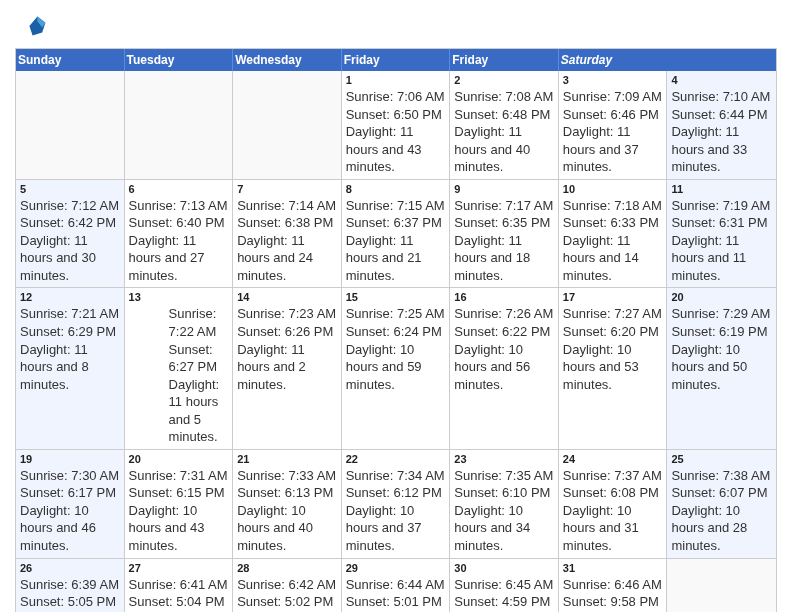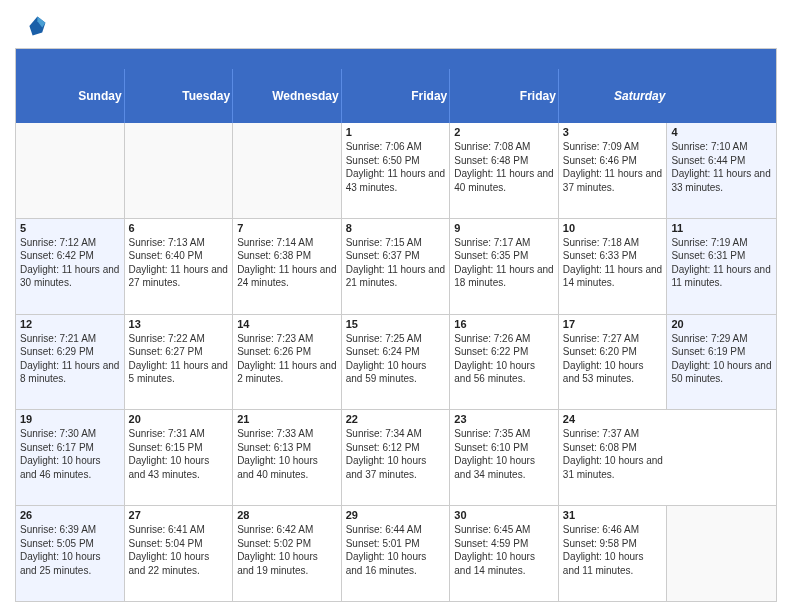--- a/index.html
+++ b/index.html
@@ -59,24 +59,23 @@
     }
     .day-headers {
       display: grid;
       grid-template-columns: repeat(7, 1fr);
       background: #3a6bc4;
     }
     .day-header {
       color: #fff;
       font-size: 12px;
       font-weight: bold;
-      text-align: right;
-      padding: 20px 2px;
+      text-align: left;
+      padding: 4px 2px;
       border-right: 1px solid #5a8be4;
-      margin-top: 20px;
     }
     .day-header:last-child { border-right: none; font-style: italic; }
     .calendar-body {
       flex: 1;
       display: flex;
       flex-direction: column;
     }
     .week-row {
       display: grid;
       grid-template-columns: repeat(7, 1fr);
@@ -97,21 +96,21 @@
     .cell.empty { background: #f9f9f9; }
     .cell.weekend { background: #f0f4ff; }
     .day-num {
       font-size: 11px;
       font-weight: bold;
       color: #222;
       display: block;
       margin-bottom: 2px;
     }
     .cell-text {
-      font-size: 10px;
+      font-size: 13px;
       line-height: 1.35;
       color: #333;
     }
   </style>
 </head>
 <body>
 
 <div class="page">
   <div class="header">
     <div class="logo">
@@ -217,21 +216,21 @@
         </div>
         <div class="week-row">
           <div class="cell weekend">
             <span class="day-num">12</span>
             <div class="cell-text" style="white-space: pre-line;">Sunrise: 7:21 AM
 Sunset: 6:29 PM
 Daylight: 11 hours and 8 minutes.</div>
           </div>
           <div class="cell">
             <span class="day-num">13</span>
-            <div class="cell-text" style="white-space: pre-line;">Sunrise: 7:22 AM
+            <div class="cell-text" style="white-space: pre-line; margin-left: 40px;">Sunrise: 7:22 AM
 Sunset: 6:27 PM
 Daylight: 11 hours and 5 minutes.</div>
           </div>
           <div class="cell">
             <span class="day-num">14</span>
             <div class="cell-text" style="white-space: pre-line;">Sunrise: 7:23 AM
 Sunset: 6:26 PM
 Daylight: 11 hours and 2 minutes.</div>
           </div>
           <div class="cell">
@@ -288,20 +287,26 @@
             <span class="day-num">23</span>
             <div class="cell-text" style="white-space: pre-line;">Sunrise: 7:35 AM
 Sunset: 6:10 PM
 Daylight: 10 hours and 34 minutes.</div>
           </div>
           <div class="cell">
             <span class="day-num">24</span>
             <div class="cell-text" style="white-space: pre-line;">Sunrise: 7:37 AM
 Sunset: 6:08 PM
 Daylight: 10 hours and 31 minutes.</div>
+          </div>
+          <div class="cell weekend">
+            <span class="day-num">25</span>
+            <div class="cell-text" style="white-space: pre-line;">Sunrise: 7:38 AM
+Sunset: 6:07 PM
+Daylight: 10 hours and 28 minutes.</div>
           </div>
         </div>
         <div class="week-row">
           <div class="cell weekend">
             <span class="day-num">26</span>
             <div class="cell-text" style="white-space: pre-line;">Sunrise: 6:39 AM
 Sunset: 5:05 PM
 Daylight: 10 hours and 25 minutes.</div>
           </div>
           <div class="cell">

